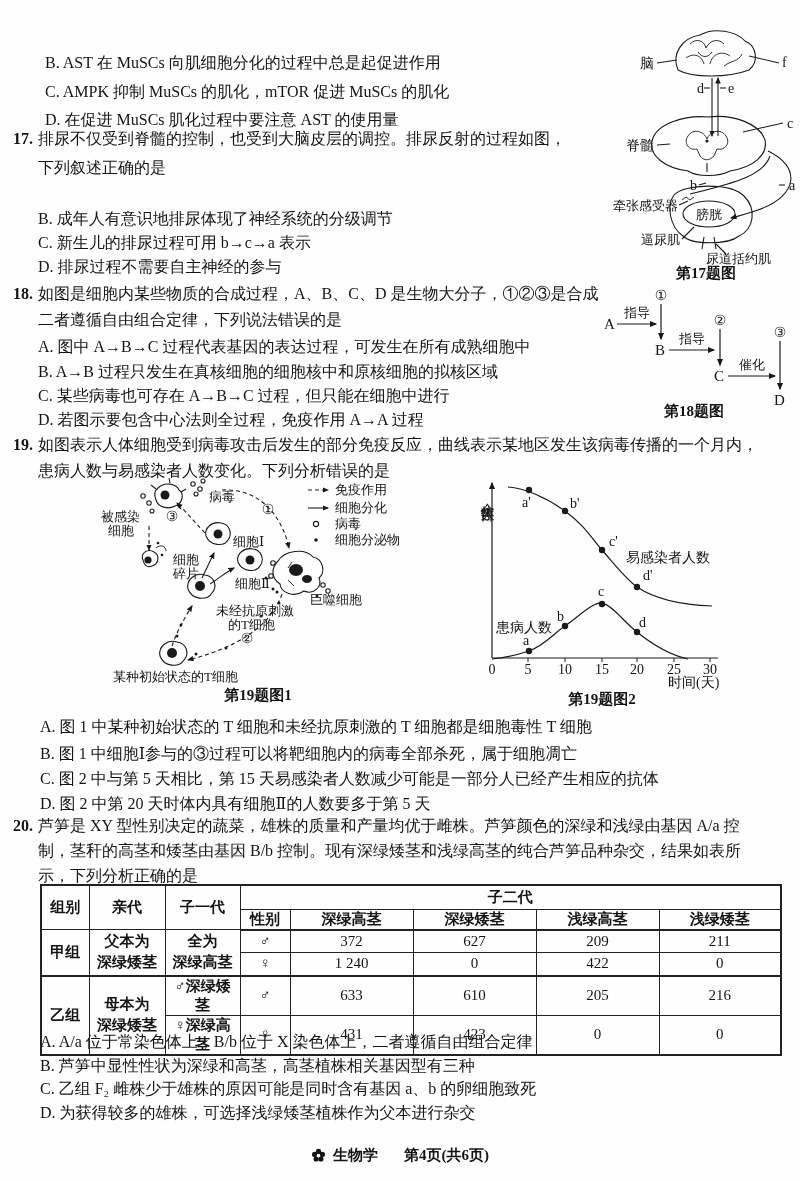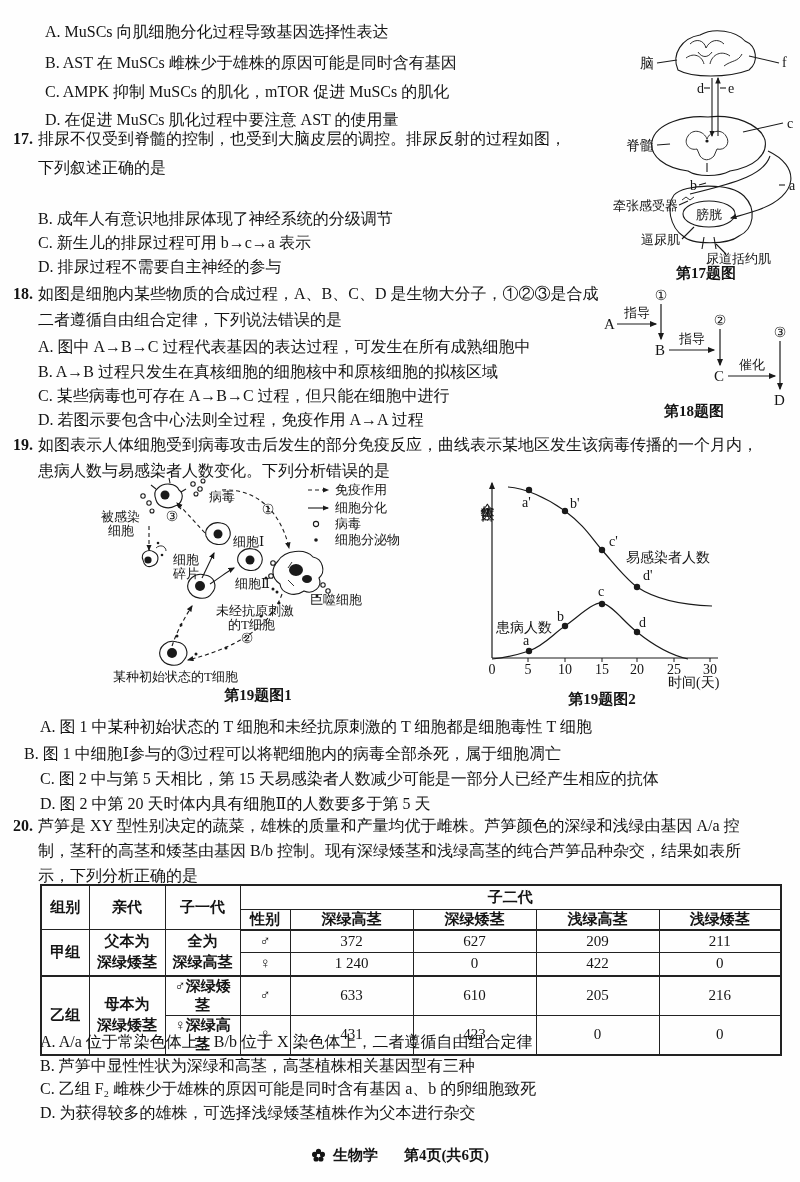--- a/index.html
+++ b/index.html
@@ -24,22 +24,21 @@
   table.cross tr.gsep td{border-top-width:2px;}
   .two-line{line-height:21px;margin-top:11px;}
   .footer{position:absolute;left:0;top:1146px;width:800px;display:flex;
           justify-content:center;align-items:center;gap:7px;font-size:15px;font-weight:bold;color:#141414;}
 </style>
 </head>
 <body>
 
 <div class="page">
 
-  <div class="line" style="left:45px;top:22px">A. MuSCs 向肌细胞分化过程导致基因选择性表达</div>
-  <div class="line" style="left:45px;top:53px">B. AST 在 MuSCs 雌株少于雄株的原因可能是同时含有基因</div>
+  <div class="line" style="left:45px;top:53px">B. AST 在 MuSCs 向肌细胞分化的过程中总是起促进作用</div>
   <div class="line" style="left:45px;top:82px">C. AMPK 抑制 MuSCs 的肌化，mTOR 促进 MuSCs 的肌化</div>
   <div class="line" style="left:45px;top:110px">D. 在促进 MuSCs 肌化过程中要注意 AST 的使用量</div>
 
   <div class="line qnum" style="left:13px;top:129px">17.</div>
   <div class="line" style="left:38px;top:129px">排尿不仅受到脊髓的控制，也受到大脑皮层的调控。排尿反射的过程如图，</div>
   <div class="line" style="left:38px;top:158px">下列叙述正确的是</div>
   <div class="line" style="left:38px;top:209px">B. 成年人有意识地排尿体现了神经系统的分级调节</div>
   <div class="line" style="left:38px;top:233px">C. 新生儿的排尿过程可用 b→c→a 表示</div>
   <div class="line" style="left:38px;top:257px">D. 排尿过程不需要自主神经的参与</div>
 
@@ -301,21 +300,21 @@
       <text x="107" y="146" stroke="none" class="lab14">b</text>
       <text x="148" y="121" stroke="none" class="lab14">c</text>
       <text x="189" y="152" stroke="none" class="lab14">d</text>
       <text x="46" y="157" stroke="none" class="lab14">患病人数</text>
       <text class="cap" x="152" y="229" text-anchor="middle" stroke="none">第19题图2</text>
     </svg>
   </div>
   <div class="vlabel" style="left:478px;top:492px">个体数目</div>
 
   <div class="line" style="left:40px;top:717px">A. 图 1 中某种初始状态的 T 细胞和未经抗原刺激的 T 细胞都是细胞毒性 T 细胞</div>
-  <div class="line" style="left:24px;top:744px">B. 图 1 中细胞Ⅰ参与的③过程可以将靶细胞内的病毒全部杀死，属于细胞凋亡</div>
+  <div class="line" style="left:40px;top:744px">B. 图 1 中细胞Ⅰ参与的③过程可以将靶细胞内的病毒全部杀死，属于细胞凋亡</div>
   <div class="line" style="left:40px;top:769px">C. 图 2 中与第 5 天相比，第 15 天易感染者人数减少可能是一部分人已经产生相应的抗体</div>
   <div class="line" style="left:40px;top:794px">D. 图 2 中第 20 天时体内具有细胞Ⅱ的人数要多于第 5 天</div>
 
   <div class="line qnum" style="left:13px;top:816px">20.</div>
   <div class="line" style="left:38px;top:816px">芦笋是 XY 型性别决定的蔬菜，雄株的质量和产量均优于雌株。芦笋颜色的深绿和浅绿由基因 A/a 控</div>
   <div class="line" style="left:38px;top:841px">制，茎秆的高茎和矮茎由基因 B/b 控制。现有深绿矮茎和浅绿高茎的纯合芦笋品种杂交，结果如表所</div>
   <div class="line" style="left:38px;top:866px">示，下列分析正确的是</div>
 
   <table class="cross" style="left:40px;top:884px;width:742px">
     <colgroup>

